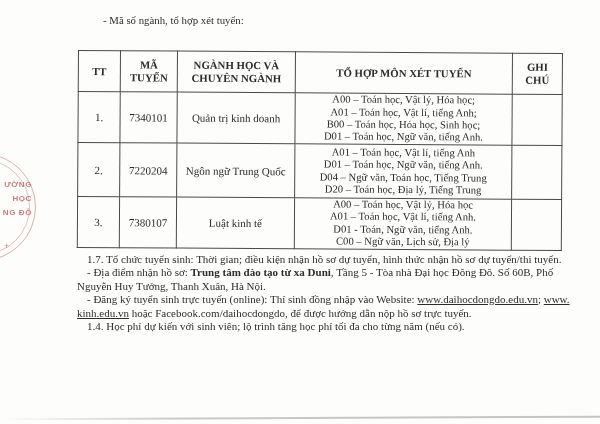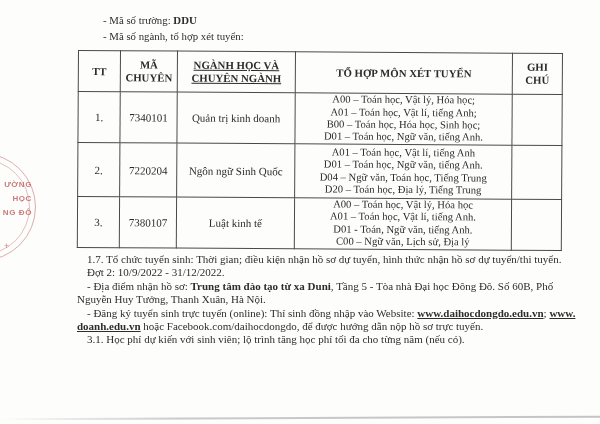--- a/index.html
+++ b/index.html
@@ -17,29 +17,29 @@
     position:absolute; left:78px; top:50px; border-collapse:collapse;
     transform:rotate(0.35deg); transform-origin:left top;
     font-size:11px; color:#2b2b2b;
   }
   .doc-table td { border:1px solid #4a4a4a; vertical-align:middle; text-align:center; padding:0 2px; }
   .doc-table td.hdr { font-weight:bold; font-size:10.8px; line-height:13px; }
   .combos { font-size:10.6px; line-height:12.4px; }
   .combo-line { white-space:nowrap; }
   .col-tt  { width:37px;margin-left:28px; }
   .col-code{ width:52px; }
-  .col-major{ width:113px;text-decoration:underline; }
+  .col-major{ width:113px; }
   .col-combo{ width:212px; }
   .col-note{ width:45px;margin-left:48px; }
 
   
   .footer { position:absolute; left:77px; top:253px; font-size:11px; line-height:13.4px; color:#2d2d2d; }
   .footer .line { white-space:nowrap; height:13.4px; }
   .footer .ind { padding-left:10px; }
-  .u { text-decoration:underline;font-weight:bold; }
+  .u { text-decoration:underline; }
 
   
   .stamp-ring-outer {
     position:absolute; left:-72px; top:153px; width:106px; height:106px;
     border:1.5px solid rgba(206,128,128,0.65); border-radius:50%;
   }
   .stamp-ring-inner {
     position:absolute; left:-66px; top:159px; width:94px; height:94px;
     border:1px solid rgba(206,128,128,0.5); border-radius:50%;
   }
@@ -67,29 +67,28 @@
 <div class="page">
 
   <div class="stamp-ring-outer"></div>
   <div class="stamp-ring-inner"></div>
   <div class="stamp-frag f1">ƯỜNG</div>
   <div class="stamp-frag f2">HỌC</div>
   <div class="stamp-frag f3">NG ĐÔ</div>
   <div class="stamp-mark">+</div>
 
   <div class="intro">
-    <div class="line"><span>- Mã số trường: </span><span class="b">DDU</span></div>
     <div class="line">- Mã số ngành, tổ hợp xét tuyển:</div>
   </div>
 
   <table class="doc-table">
     <tbody>
         <tr>
       <td class="hdr col-tt" style="height:40px;">TT</td>
-      <td class="hdr col-code">MÃ CHUYÊN</td>
+      <td class="hdr col-code">MÃ TUYỂN</td>
       <td class="hdr col-major">NGÀNH HỌC VÀ CHUYÊN NGÀNH</td>
       <td class="hdr col-combo">TỔ HỢP MÔN XÉT TUYỂN</td>
       <td class="hdr col-note">GHI CHÚ</td>
     </tr>
 
     <tr>
       <td style="height:50px;">1.</td>
       <td>7340101</td>
       <td>Quản trị kinh doanh</td>
       <td class="combos">
@@ -97,21 +96,21 @@
         <div class="combo-line">A01 – Toán học, Vật lí, tiếng Anh;</div>
         <div class="combo-line">B00 – Toán học, Hóa học, Sinh học;</div>
         <div class="combo-line">D01 – Toán học, Ngữ văn, tiếng Anh.</div>
       </td>
       <td></td>
     </tr>
 
     <tr>
       <td style="height:53px;">2.</td>
       <td>7220204</td>
-      <td>Ngôn ngữ Sinh Quốc</td>
+      <td>Ngôn ngữ Trung Quốc</td>
       <td class="combos">
         <div class="combo-line">A01 – Toán học, Vật lí, tiếng Anh</div>
         <div class="combo-line">D01 – Toán học, Ngữ văn, tiếng Anh.</div>
         <div class="combo-line">D04 – Ngữ văn, Toán học, Tiếng Trung</div>
         <div class="combo-line">D20 – Toán học, Địa lý, Tiếng Trung</div>
       </td>
       <td></td>
     </tr>
 
     <tr>
@@ -124,23 +123,22 @@
         <div class="combo-line">D01 - Toán, Ngữ văn, tiếng Anh.</div>
         <div class="combo-line">C00 – Ngữ văn, Lịch sử, Địa lý</div>
       </td>
       <td></td>
     </tr>
   </tbody>
     </table>
 
   <div class="footer">
     <div class="line ind">1.7. Tổ chức tuyển sinh: Thời gian; điều kiện nhận hồ sơ dự tuyển, hình thức nhận hồ sơ dự tuyển/thi tuyển.</div>
-    <div class="line ind">Đợt 2: 10/9/2022 - 31/12/2022.</div>
     <div class="line ind"><span>- Địa điểm nhận hồ sơ: </span><span class="b">Trung tâm đào tạo từ xa Duni</span><span>, Tầng 5 - Tòa nhà Đại học Đông Đô. Số 60B, Phố</span></div>
     <div class="line">Nguyễn Huy Tưởng, Thanh Xuân, Hà Nội.</div>
     <div class="line ind"><span>- Đăng ký tuyển sinh trực tuyến (online): Thí sinh đồng nhập vào Website: </span><span class="u">www.daihocdongdo.edu.vn</span><span>; </span><span class="u">www.</span></div>
-    <div class="line"><span class="u">doanh.edu.vn</span><span> hoặc Facebook.com/daihocdongdo, để được hướng dẫn nộp hồ sơ trực tuyến.</span></div>
-    <div class="line ind">3.1. Học phí dự kiến với sinh viên; lộ trình tăng học phí tối đa cho từng năm (nếu có).</div>
+    <div class="line"><span class="u">kinh.edu.vn</span><span> hoặc Facebook.com/daihocdongdo, để được hướng dẫn nộp hồ sơ trực tuyến.</span></div>
+    <div class="line ind">1.4. Học phí dự kiến với sinh viên; lộ trình tăng học phí tối đa cho từng năm (nếu có).</div>
   </div>
 
   <div class="page-edge"></div>
 
 </div>
 
 </body></html>

